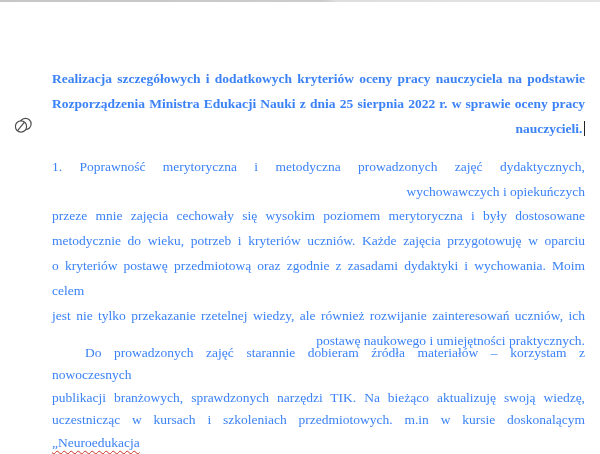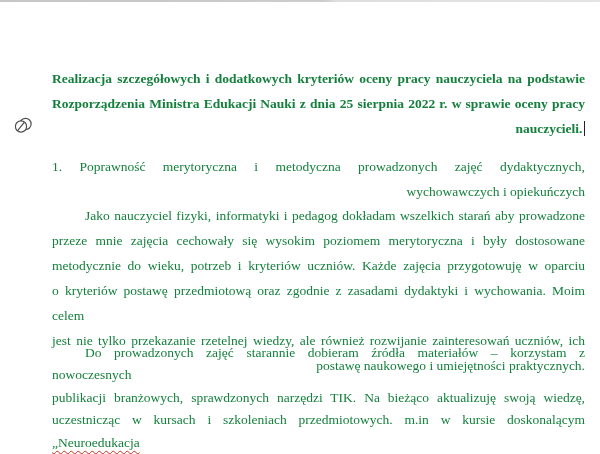--- a/index.html
+++ b/index.html
@@ -6,21 +6,21 @@
   body{
     width:600px;height:454px;overflow:hidden;background:#ffffff;
     font-family:"Liberation Serif","DejaVu Serif",serif;
   }
   .page{position:relative;width:600px;height:454px;background:#ffffff;}
   .top-edge{
     position:absolute;top:0;left:0;width:600px;height:2px;
     background:linear-gradient(90deg,#c6c6c6 0%,#cccccc 54%,#dedede 56%,#e4e4e4 100%);
   }
   .margin-icon{position:absolute;left:12px;top:116px;width:22px;height:20px;}
-  .block{position:absolute;left:52px;width:533px;color:#15803d;font-size:13.5px;}
+  .block{position:absolute;left:52px;width:533px;color:#3b82f6;font-size:13.5px;}
   .block-title{top:66px;line-height:25px;font-weight:bold;}
   .block-heading{top:154px;line-height:25px;font-weight:normal;}
   .block-para1{top:203px;line-height:25px;}
   .block-para2{top:342px;line-height:22.4px;}
   .line{text-align:right;}
   .line.just{text-align:justify;text-align-last:justify;}
   .line.indent{text-indent:33px;}
   .sq{
     text-decoration:underline;
     text-decoration-style:wavy;
@@ -51,21 +51,20 @@
   <div class="block block-title">
       <div class="line just"><span>Realizacja szczegółowych i dodatkowych kryteriów oceny pracy nauczyciela na podstawie</span></div>
       <div class="line just"><span>Rozporządzenia Ministra Edukacji Nauki z dnia 25 sierpnia 2022 r. w sprawie oceny pracy</span></div>
       <div class="line"><span>nauczycieli.</span><span class="caret"></span></div>
     </div>
   <div class="block block-heading">
       <div class="line just"><span>1. Poprawność merytoryczna i metodyczna prowadzonych zajęć dydaktycznych,</span></div>
       <div class="line"><span>wychowawczych i opiekuńczych</span></div>
     </div>
   <div class="block block-para1">
-      <div class="line just indent"><span>Jako nauczyciel fizyki, informatyki i pedagog dokładam wszelkich starań aby prowadzone</span></div>
       <div class="line just"><span>przeze mnie zajęcia cechowały się wysokim poziomem merytoryczna i były dostosowane</span></div>
       <div class="line just"><span>metodycznie do wieku, potrzeb i kryteriów uczniów. Każde zajęcia przygotowuję w oparciu</span></div>
       <div class="line just"><span>o kryteriów postawę przedmiotową oraz zgodnie z zasadami dydaktyki i wychowania. Moim celem</span></div>
       <div class="line just"><span>jest nie tylko przekazanie rzetelnej wiedzy, ale również rozwijanie zainteresowań uczniów, ich</span></div>
       <div class="line"><span>postawę naukowego i umiejętności praktycznych.</span></div>
     </div>
   <div class="block block-para2">
       <div class="line just indent"><span>Do prowadzonych zajęć starannie dobieram źródła materiałów – korzystam z nowoczesnych</span></div>
       <div class="line just"><span>publikacji branżowych, sprawdzonych narzędzi TIK. Na bieżąco aktualizuję swoją wiedzę,</span></div>
       <div class="line just"><span>uczestnicząc w kursach i szkoleniach przedmiotowych. m.in w kursie doskonalącym </span><span class="sq">„Neuroedukacja</span></div>

